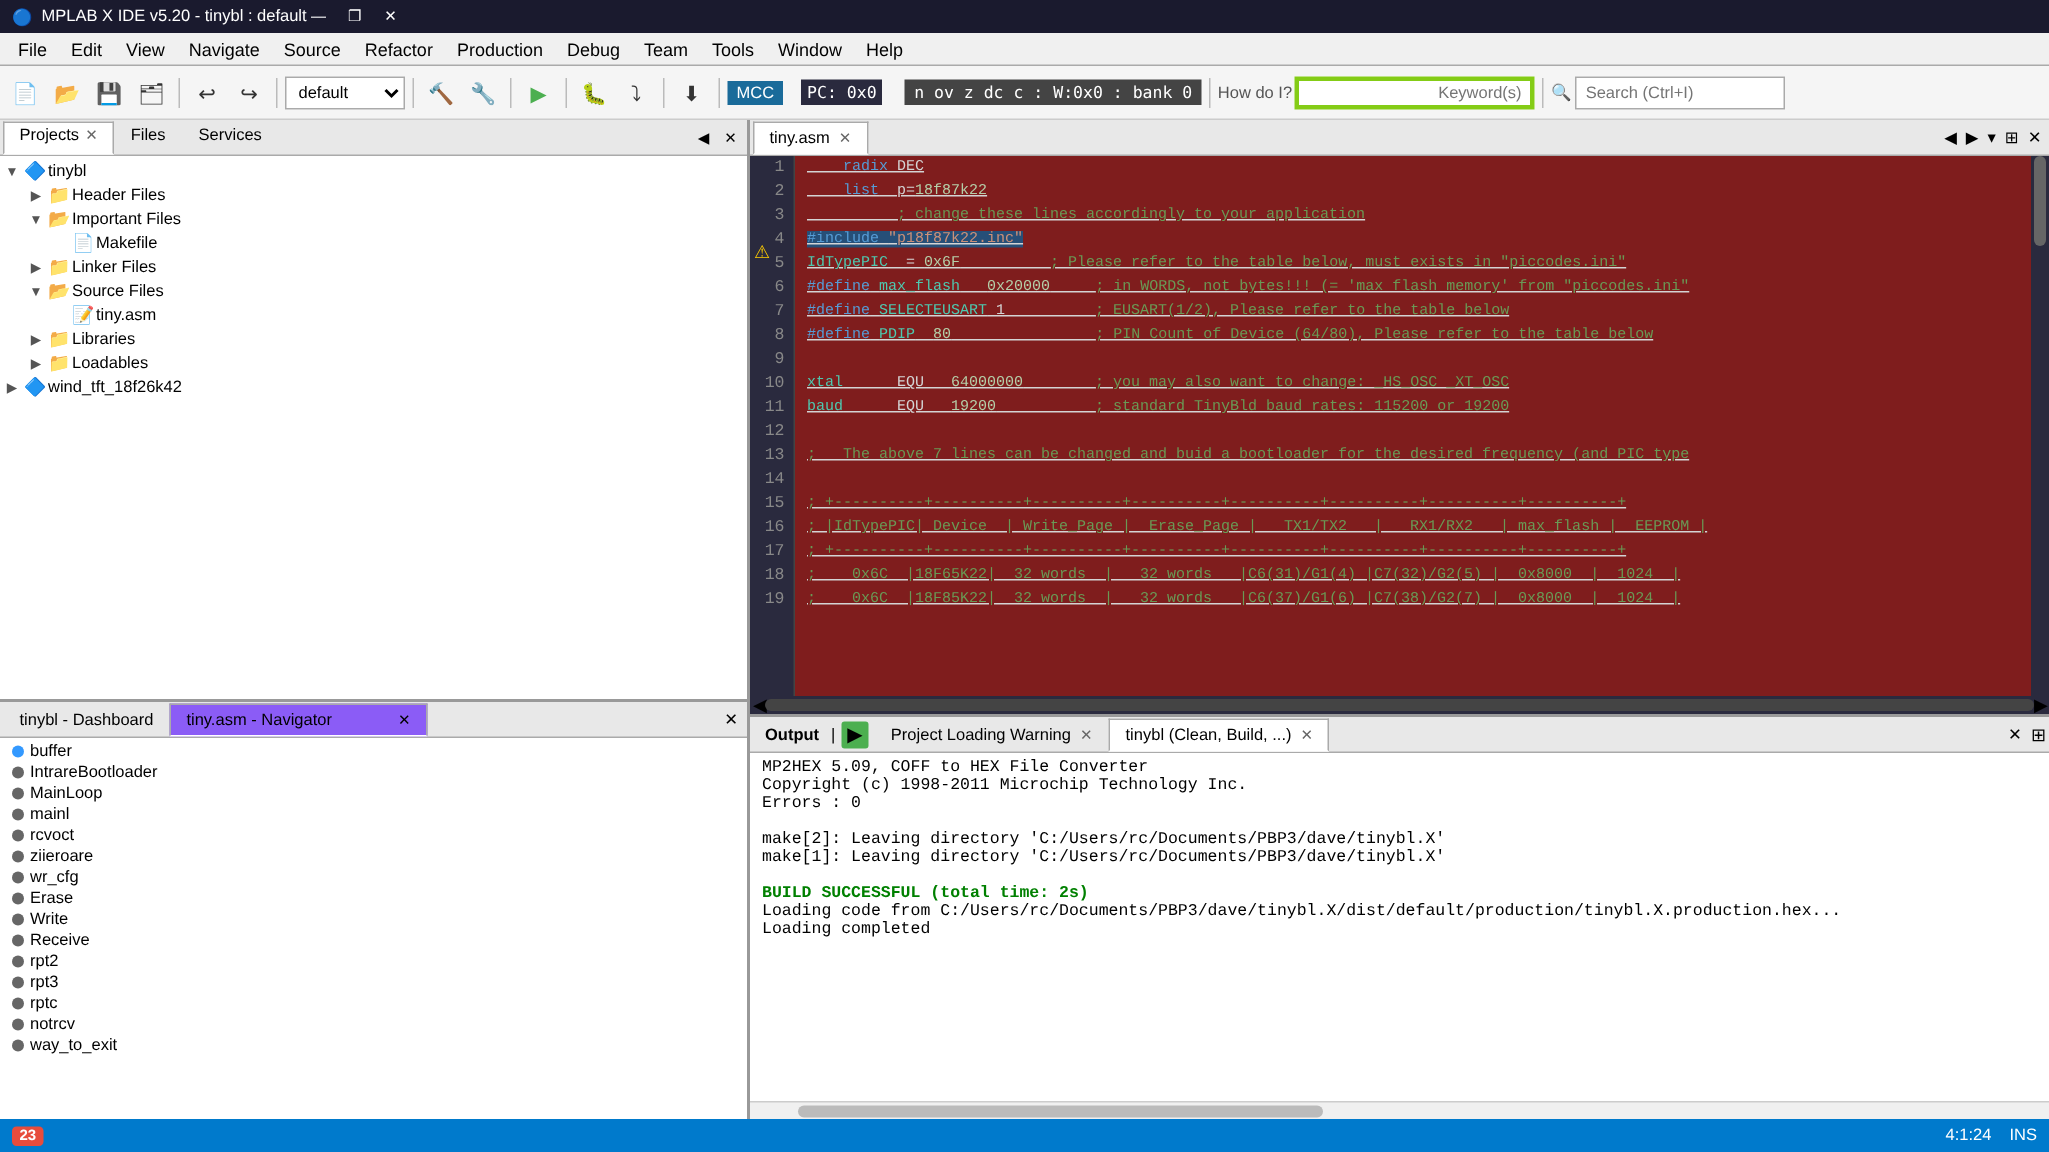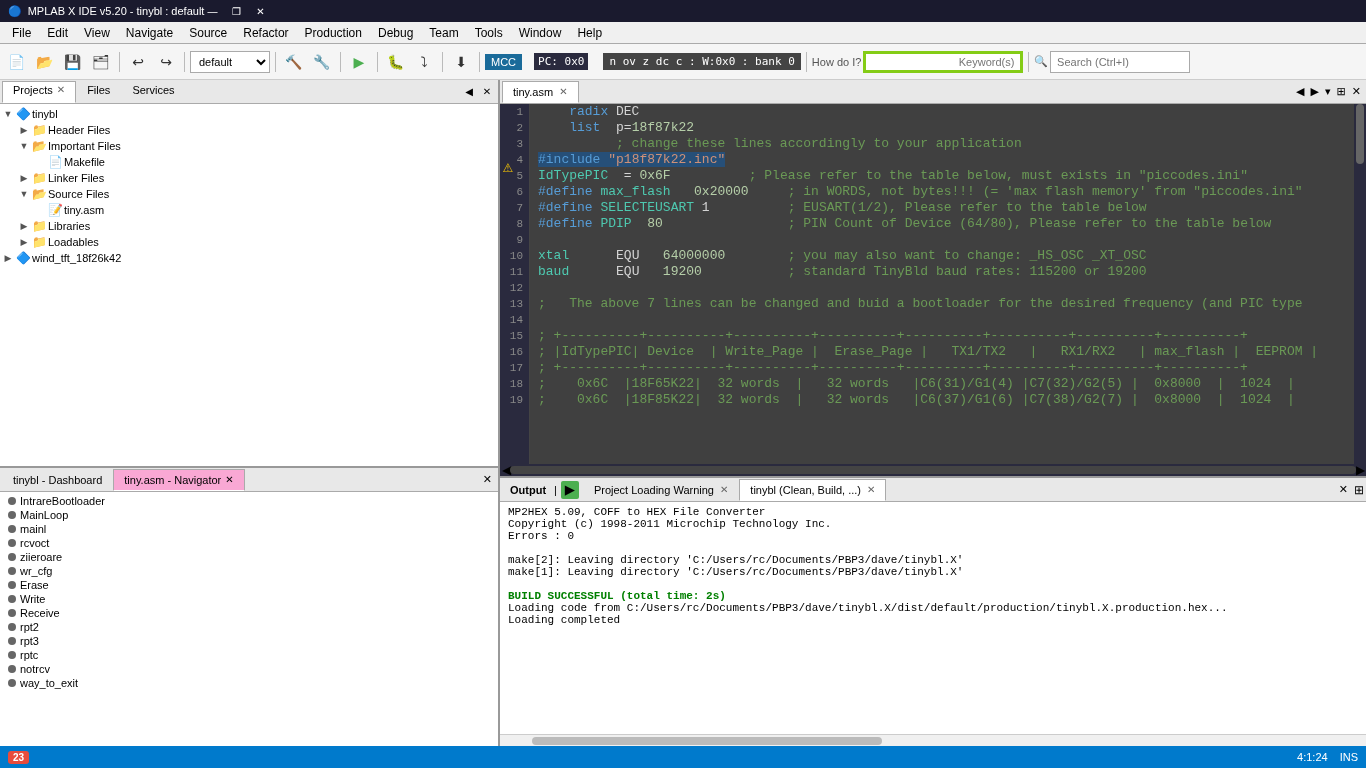--- a/index.html
+++ b/index.html
@@ -154,23 +154,24 @@
     }
     .nav-tab {
       padding: 2px 10px;
       font-size: 11px;
       cursor: pointer;
       border: 1px solid transparent;
       height: 22px;
       display: flex; align-items: center;
     }
     .nav-tab.active {
-      background: #f9a8d4;
+      background: #8b5cf6;
       border: 1px solid #aaa;
       border-bottom: 1px solid #fff;
+      gap: 40px;
     }
     .nav-tab-close { margin-left: 4px; font-size: 10px; }
     #nav-content {
       flex: 1;
       background: #fff;
       overflow-y: auto;
       padding: 2px 0;
     }
     .nav-item {
       padding: 1px 8px;
@@ -231,28 +232,29 @@
       font-size: 11px;
       padding: 0 6px;
       text-align: right;
       line-height: 16px;
       min-width: 30px;
       overflow: hidden;
       border-right: 1px solid #444;
     }
     #code-content {
       flex: 1;
-      background: #404040;
+      background: #7f1d1d;
       color: #d4d4d4;
       font-family: 'Courier New', monospace;
-      font-size: 13px;
+      font-size: 10px;
       line-height: 16px;
       padding: 0 8px;
       overflow: auto;
       white-space: pre;
+      text-decoration: underline;
     }
     .code-keyword { color: #569cd6; }
     .code-string { color: #ce9178; }
     .code-comment { color: #6a9955; }
     .code-number { color: #b5cea8; }
     .code-define { color: #4ec9b0; }
 
     
     #warning-icon {
       position: absolute;
@@ -551,20 +553,24 @@
         <div class="nav-tab">
           <span>tinybl - Dashboard</span>
         </div>
         <div class="nav-tab active">
           <span>tiny.asm - Navigator</span>
           <span class="nav-tab-close">✕</span>
         </div>
         <div id="nav-close-btn">✕</div>
       </div>
       <div id="nav-content">
+        <div class="nav-item">
+          <div class="nav-dot nav-dot-blue"></div>
+          <span>buffer</span>
+        </div>
         <div class="nav-item">
           <div class="nav-dot"></div>
           <span>IntrareBootloader</span>
         </div>
         <div class="nav-item">
           <div class="nav-dot"></div>
           <span>MainLoop</span>
         </div>
         <div class="nav-item">
           <div class="nav-dot"></div>

